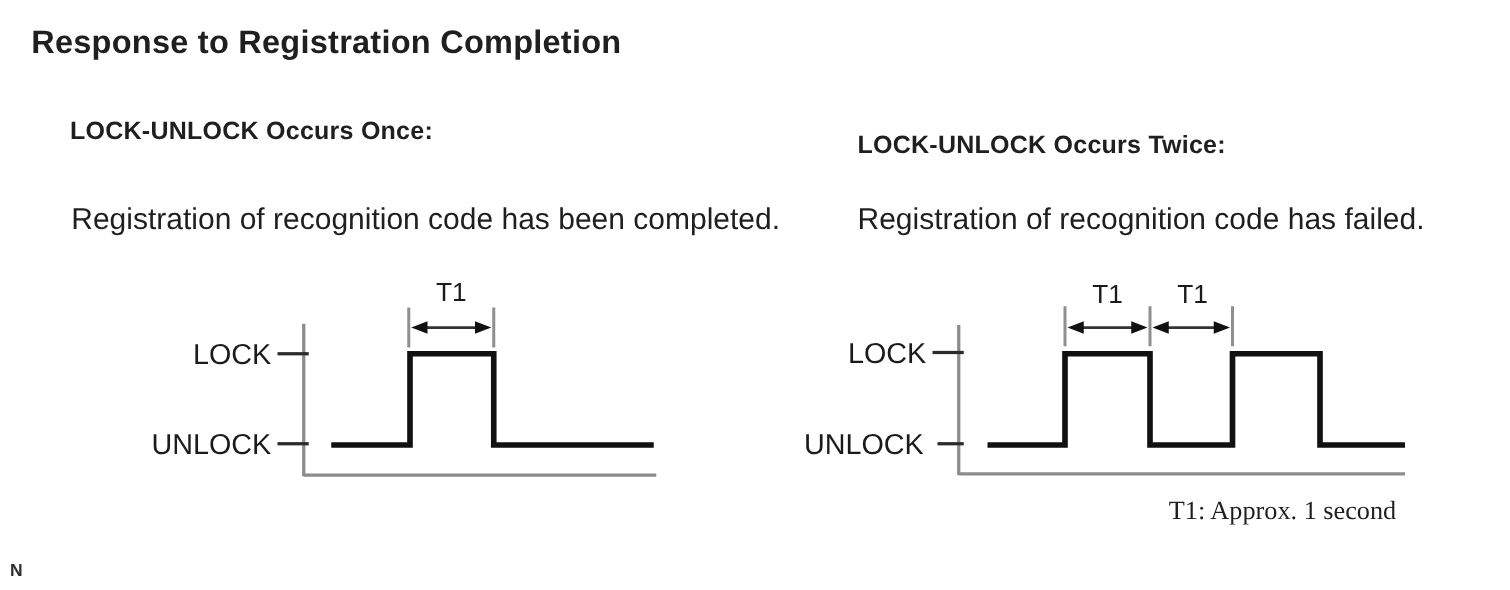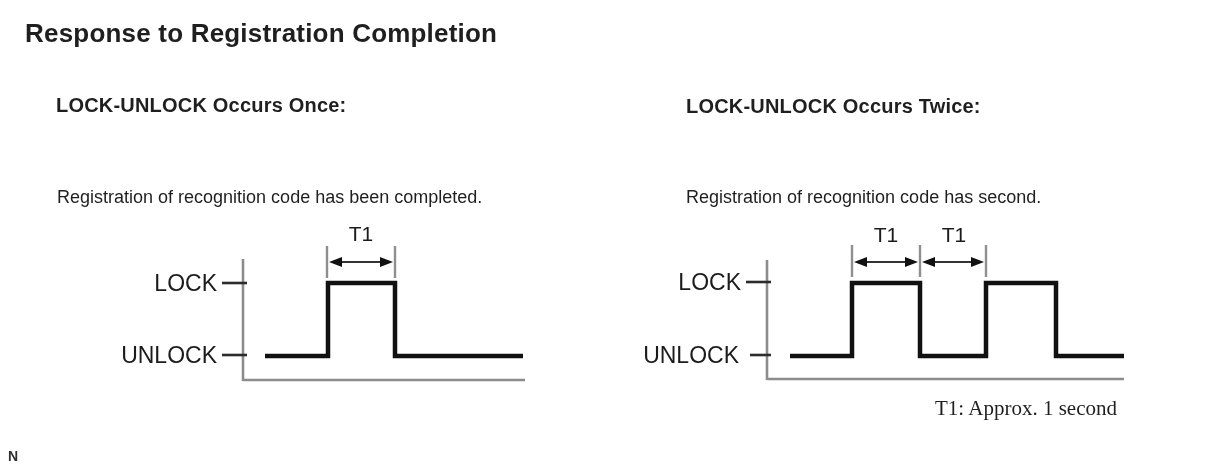--- a/index.html
+++ b/index.html
@@ -7,21 +7,21 @@
     width:1208px; height:472px;
     background:#ffffff;
     font-family:"Liberation Sans", "DejaVu Sans", sans-serif;
     color:#1f1f1f;
     position:relative;
     overflow:hidden;
   }
   .abs { position:absolute; white-space:nowrap; }
   .title   { font-weight:bold; font-size:26px; letter-spacing:0.2px; }
   .heading { font-weight:bold; font-size:20px; letter-spacing:0.2px; }
-  .body-text { font-size:18px;margin-top:25px; }
+  .body-text { font-size:24px; }
   .note    { font-size:21px; }
   .margin-letter { font-size:14px; font-weight:bold; color:#2e2e2e; }
 
   svg.diagram { position:absolute; overflow:visible; }
   svg text { font-family:"Liberation Sans", "DejaVu Sans", sans-serif; fill:#1b1b1b; }
   text.lbl { font-size:23px; }
   text.t1  { font-size:21px; }
 
   .axis        { stroke:#8c8c8c; stroke-width:2.6; }
   .tick        { stroke:#2b2b2b; stroke-width:2.6; }
@@ -31,22 +31,22 @@
   .signal      { fill:none; stroke-width:4.5; stroke-linejoin:miter; stroke-miterlimit:10; }
 </style>
 </head>
 <body>
 
 <div class="abs title" style="left:25px; top:18px;">Response to Registration Completion</div>
 
 <div class="abs heading" style="left:56px; top:94px;">LOCK-UNLOCK Occurs Once:</div>
 <div class="abs body-text" style="left:57px; top:162px;">Registration of recognition code has been completed.</div>
 
-<div class="abs heading" style="left:686px; top:95px;">LOCK-UNLOCK Occurs Twice:</div>
-<div class="abs body-text" style="left:686px; top:162px;">Registration of recognition code has second.</div>
+<div class="abs heading" style="left:686px; top:105px;">LOCK-UNLOCK Occurs Twice:</div>
+<div class="abs body-text" style="left:686px; top:162px;">Registration of recognition code has failed.</div>
 
 <svg class="diagram" style="left:140px; top:216px;" width="400" height="174" viewBox="0 0 400 174">
 
   <text class="t1" x="221" y="25" text-anchor="middle">T1</text>
   <line class="ext" x1="187" y1="30" x2="187" y2="62"></line>
   <line class="ext" x1="255" y1="30" x2="255" y2="62"></line>
   <g>
     <line class="arrow-shaft" x1="192" y1="46" x2="250" y2="46"></line>
     <polygon class="arrow-head" points="189,46 202,41 202,51"></polygon>
     <polygon class="arrow-head" points="253,46 240,41 240,51"></polygon>

